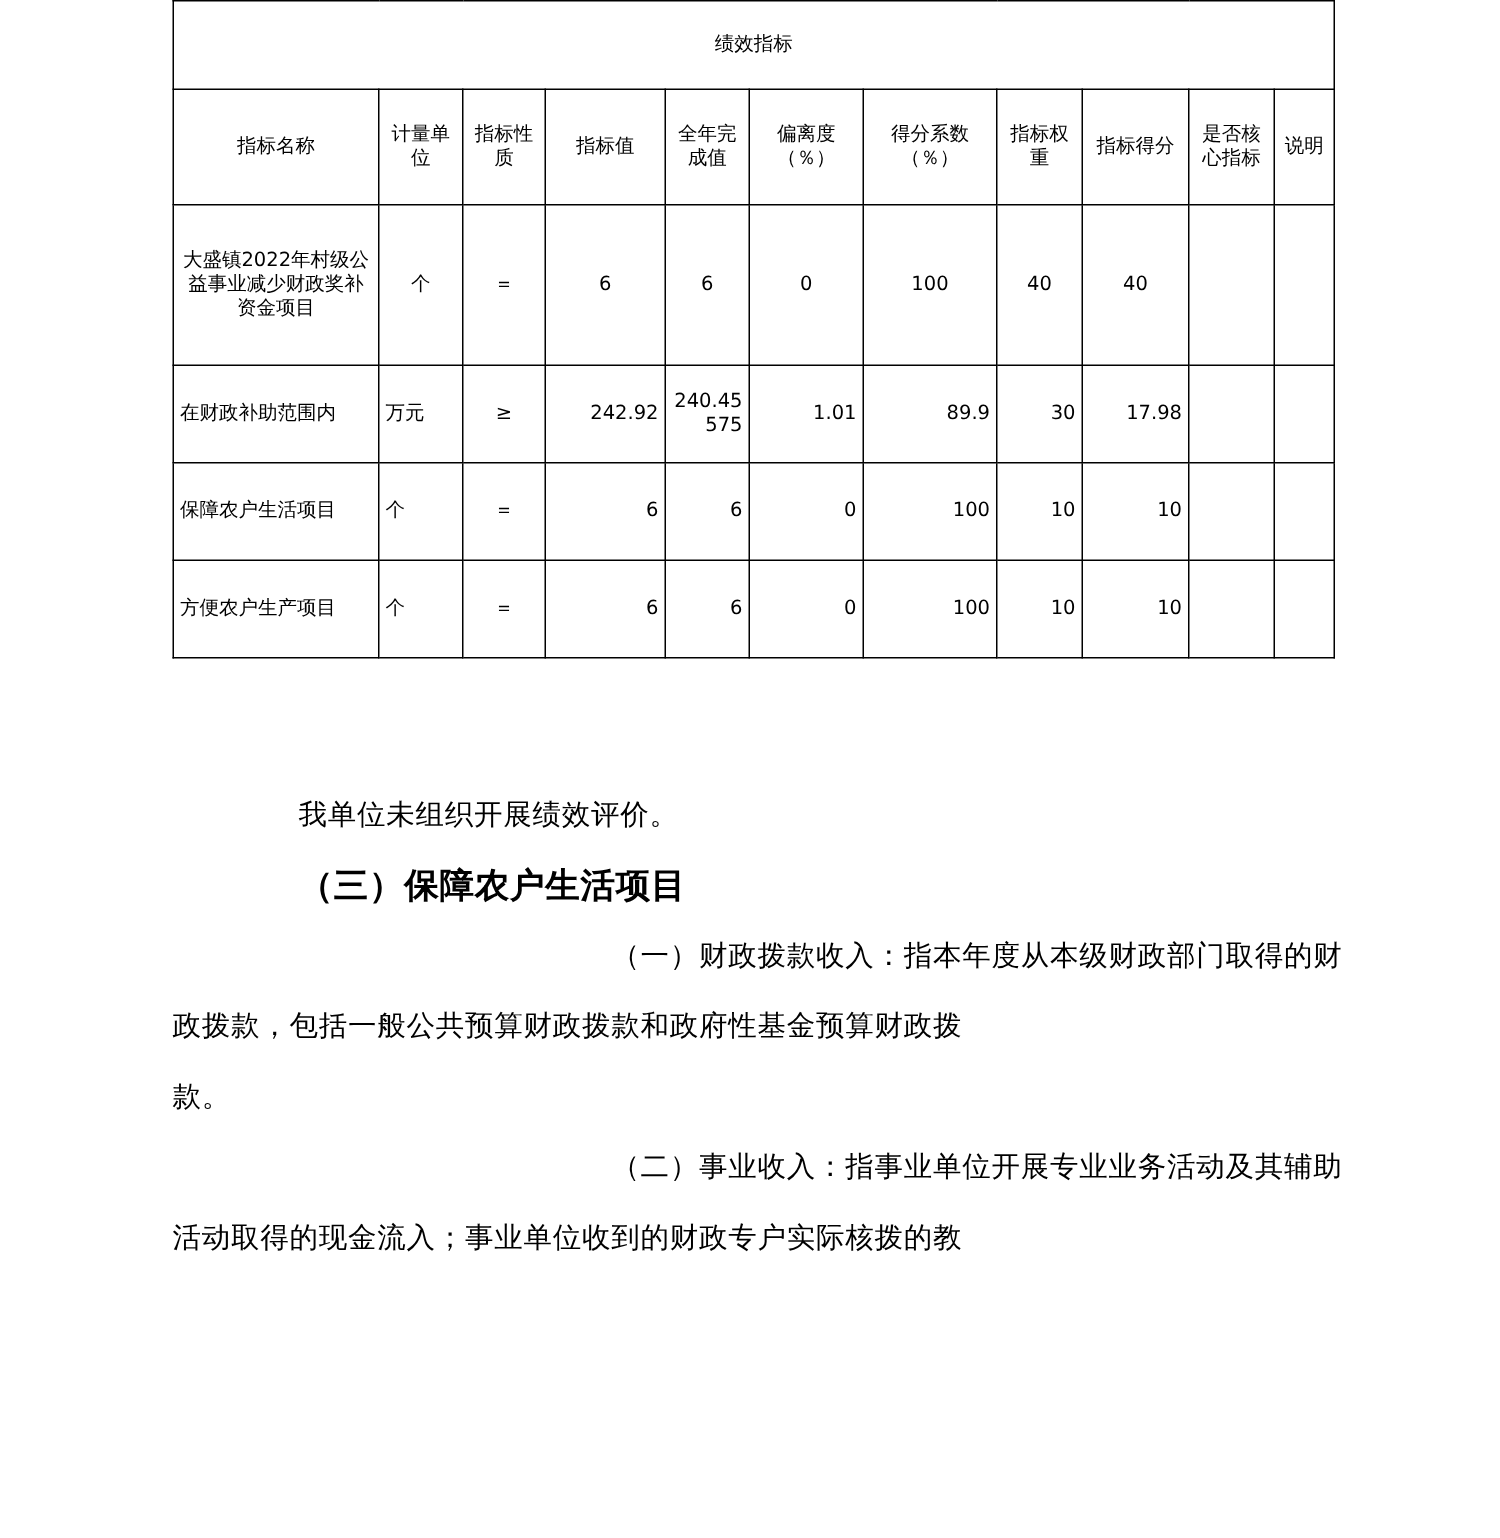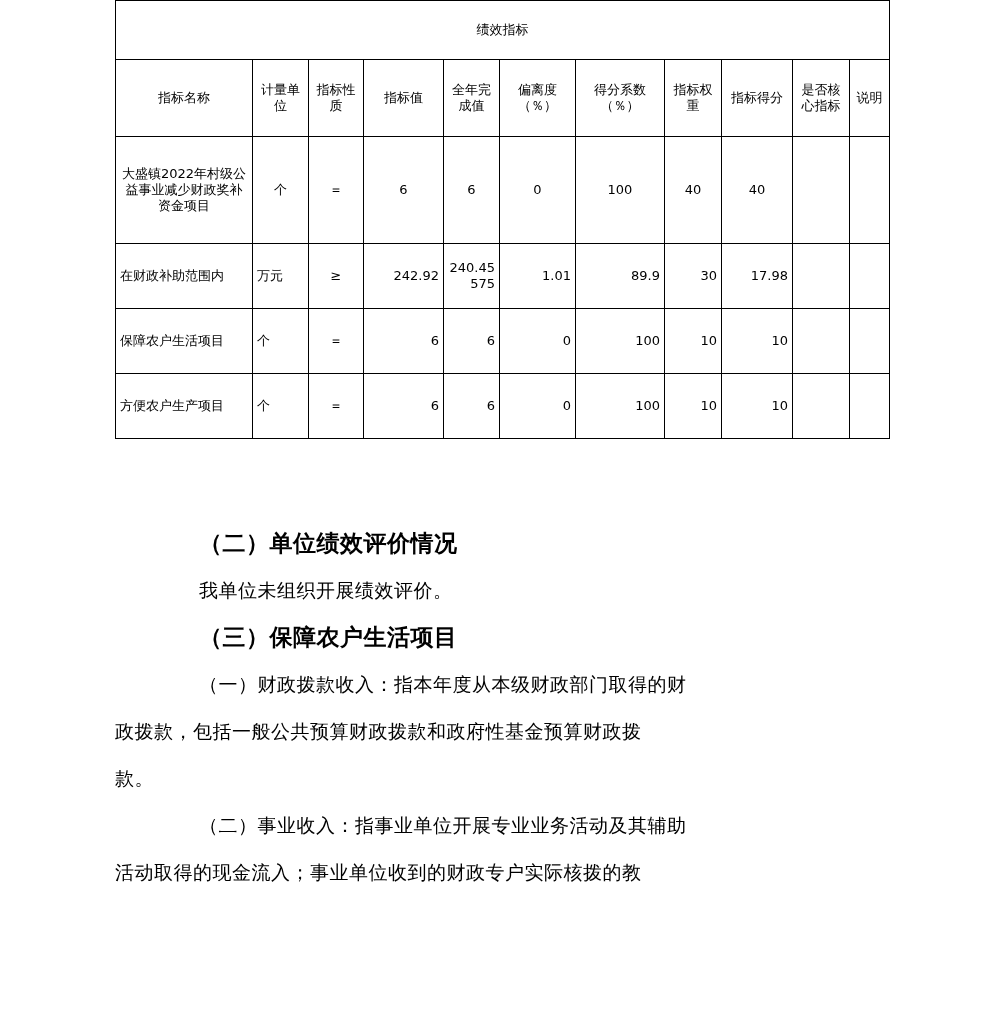--- a/index.html
+++ b/index.html
@@ -72,21 +72,21 @@
     width: 780px;
   }
   p.para {
     margin: 0 0 0 0;
     font-size: 19px;
     line-height: 47px;
     letter-spacing: 0.5px;
     text-indent: 0;
   }
   p.indent2 { padding-left: 84px; }
-  p.indent1 { padding-left: 84px; }
+  p.indent1 { padding-left: 84px; text-align: right; }
   p.heading {
     font-weight: bold;
     font-size: 24px;
     line-height: 48px;
     padding-left: 80px;
   }
   p.sub-heading {
     font-weight: bold;
     font-size: 23px;
     line-height: 47px;
@@ -188,21 +188,20 @@
           <td class="c-num">10</td>
           <td class="c-blank"></td>
           <td class="c-blank"></td>
         </tr>
 
       </tbody>
     </table>
   </div>
 
   <div class="body-text">
-    <p class="para sub-heading">（二）单位绩效评价情况</p>
     <p class="para indent2">我单位未组织开展绩效评价。</p>
     <p class="para sub-heading">（三）保障农户生活项目</p>
     <p class="para indent1">（一）财政拨款收入：指本年度从本级财政部门取得的财</p>
     <p class="para hang">政拨款，包括一般公共预算财政拨款和政府性基金预算财政拨</p>
     <p class="para hang">款。</p>
     <p class="para indent1">（二）事业收入：指事业单位开展专业业务活动及其辅助</p>
     <p class="para hang">活动取得的现金流入；事业单位收到的财政专户实际核拨的教</p>
   </div>
 
 </div>

